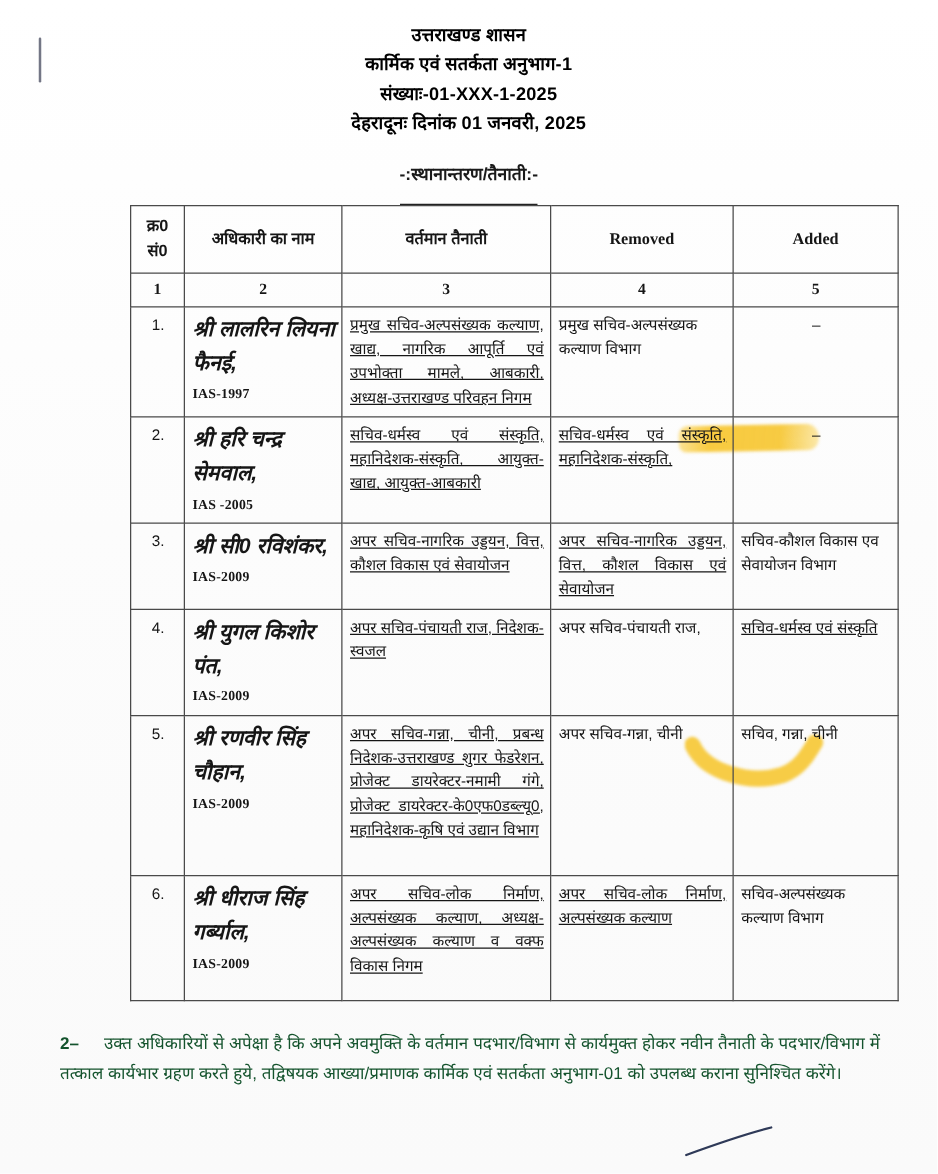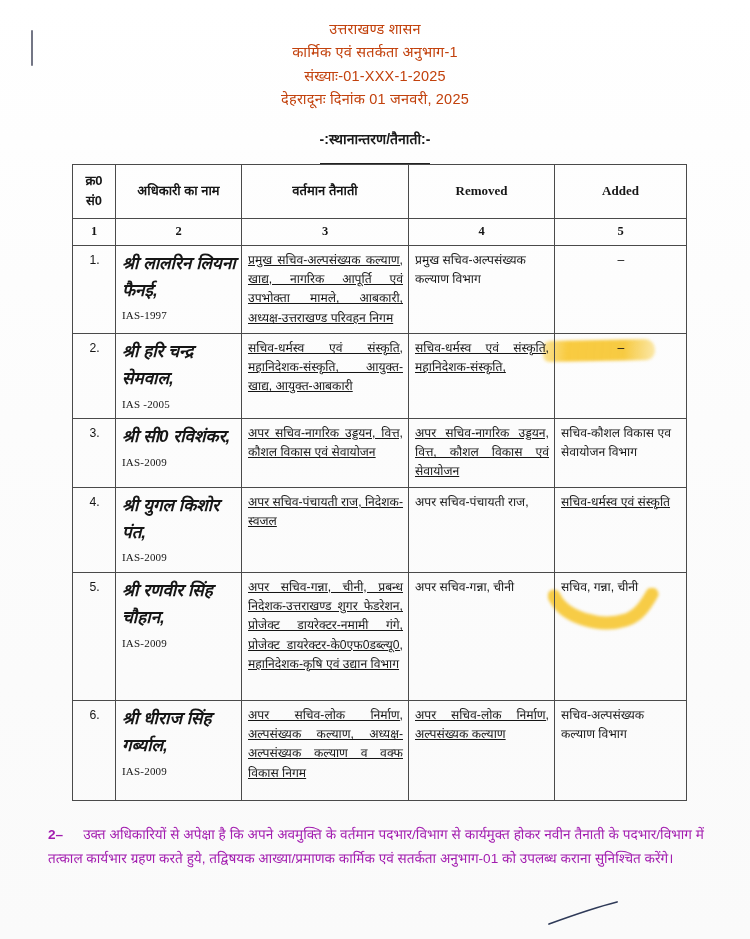--- a/index.html
+++ b/index.html
@@ -30,22 +30,22 @@
 
   
   .header {
     text-align: center;
     padding-top: 18px;
   }
   .header div {
     font-size: 14.5px;
     line-height: 1.62;
     letter-spacing: .2px;
-    font-weight: 400;
-    color: #c2410c;
+    font-weight: 700;
+    color: #000000;
   }
   .hdr-num, .hdr-date { font-size: 13.5px; font-weight: 700; }
 
   .subject {
     text-align: center;
     margin-top: 17px;
     font-size: 14px;
     font-weight: 700;
   }
   .subject span {
@@ -56,21 +56,21 @@
   .intro {
     margin: 13px 46px 0 48px;
     font-size: 13.6px;
     line-height: 1.72;
     text-align: justify;
     text-indent: 44px;
     color: #141414;
   }
 
   
-  .tbl-wrap { margin: 16px 0 0 72px; width: 614px; }
+  .tbl-wrap { margin: 16px 0 0 104px; width: 614px; }
   table.doc {
     border-collapse: collapse;
     width: 614px;
     table-layout: fixed;
   }
   table.doc td, table.doc th {
     border: 1.1px solid #4a4a4a;
     vertical-align: top;
     padding: 5px 5px 5px 6px;
     font-size: 12.2px;
@@ -95,37 +95,37 @@
     font-family: "Liberation Serif", serif;
   }
   .c1 { width: 43px; }
   .c2 { width: 126px; }
   .c3 { width: 167px; }
   .c4 { width: 146px; }
   .c5 { width: 132px; }
 
   td.namecell { line-height: 1.65; }
   .nm { font-style: italic; font-weight: 600; font-size: 17px; display:block; }
-  .batch { font-weight: 400; font-size: 11px; font-family: "Liberation Serif", serif; display:block; margin-top: 3px; letter-spacing:.2px;}
+  .batch { font-weight: 700; font-size: 11px; font-family: "Liberation Serif", serif; display:block; margin-top: 3px; letter-spacing:.2px;}
   .just { text-align: justify; text-align-last: left; text-decoration: underline; }
   .dash { text-align: center; font-size: 14px; }
   .rowtall1 { height: 88px; }
   .rowtall2 { height: 52px; }
   .rowtall3 { height: 52px; }
   .rowtall4 { height: 38px; }
   .rowtall5 { height: 128px; }
   .rowtall6 { height: 100px; }
 
   
   .closing {
     margin: 22px 46px 0 48px;
     font-size: 13.6px;
     line-height: 1.75;
     text-align: justify;
-    color: #a21caf;
+    color: #14532d;
   }
   .closing .marker { font-weight: 700; margin-right: 20px; }
 
   .sign {
     margin-top: 30px;
     text-align: center;
     width: 215px;
     margin-left: auto;
     margin-right: 52px;
     font-size: 13.4px;

